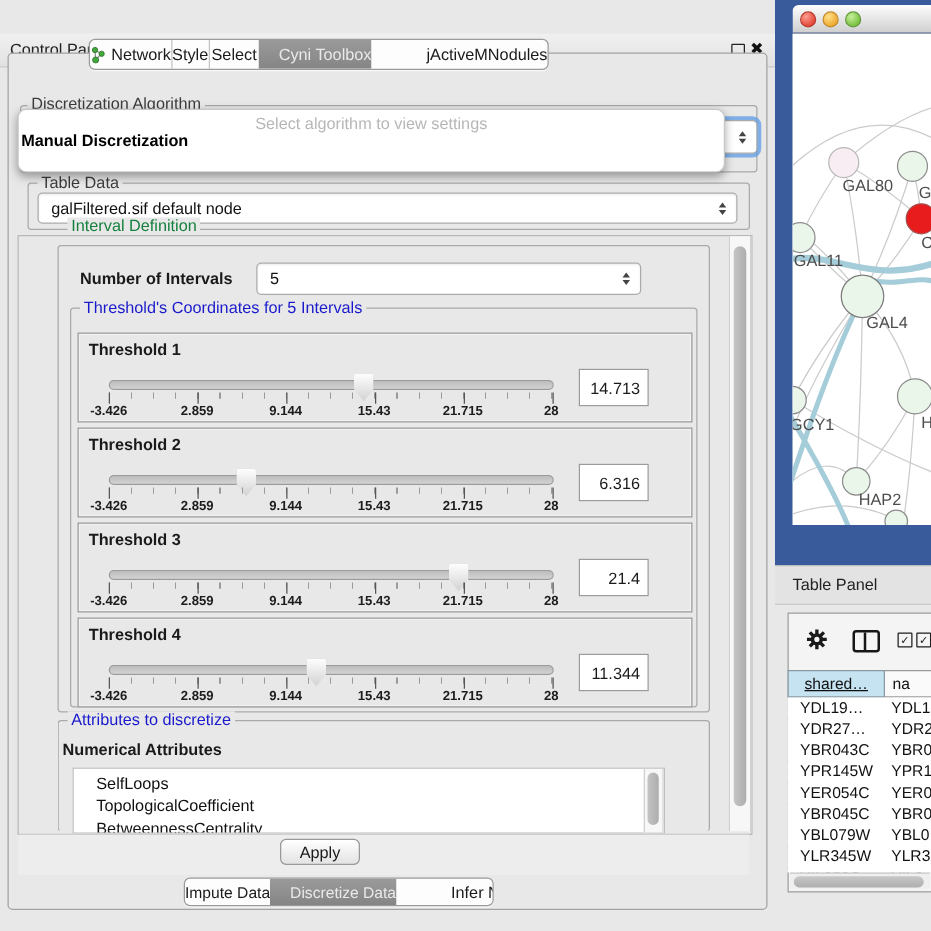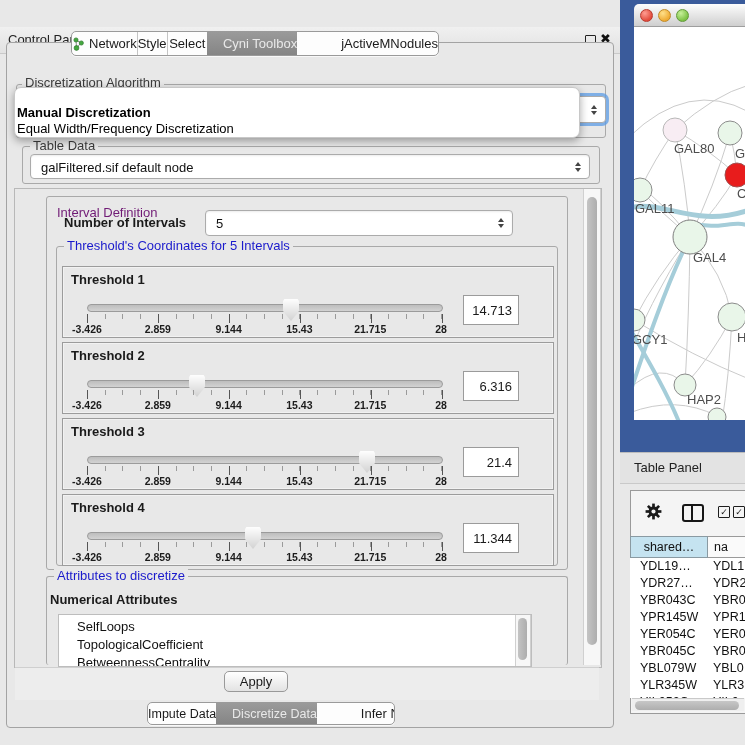--- a/index.html
+++ b/index.html
@@ -57,21 +57,21 @@
   
   .btn{background:linear-gradient(#ffffff,#e3e3e3);border:1px solid #999;border-radius:5px;font-size:13px;text-align:center;}
   
   .bluewin{left:620px;top:0;width:125px;height:452px;background:#3a5b9b;}
   .mactitle{left:634px;top:4px;width:111px;height:22px;background:linear-gradient(#fdfdfd,#cfcfcf);border-top-left-radius:5px;border-bottom:1px solid #9e9e9e;}
   .light{position:absolute;top:4.5px;width:13px;height:13px;border-radius:50%;}
   .canvas{left:634px;top:27px;width:111px;height:393px;background:#fff;overflow:hidden;}
   .tpbar{left:620px;top:452px;width:125px;height:30px;background:#e3e3e3;border-top:1px solid #bcbcbc;border-bottom:1px solid #c9c9c9;}
   .tpbar span{position:absolute;left:14px;top:7px;font-size:13px;color:#222;}
   .tcontainer{left:630px;top:490px;width:120px;height:222px;border:1px solid #9a9a9a;background:#f4f4f4;}
-  .hcell1{position:absolute;left:630px;top:536px;width:78px;height:22px;background:#c5e3f0;border:1px solid #8a9aa2;box-sizing:border-box;font-size:12.5px;text-align:center;line-height:21px;color:#111;}
+  .hcell1{position:absolute;left:630px;top:536px;width:78px;height:22px;background:#c5e3f0;border:1px solid #8a9aa2;box-sizing:border-box;font-size:12.5px;text-align:center;line-height:21px;color:#111;text-decoration:underline;}
   .hcell2{position:absolute;left:708px;top:536px;width:60px;height:22px;background:#fafafa;border:1px solid #9a9a9a;border-left:none;box-sizing:border-box;font-size:12.5px;line-height:21px;padding-left:6px;color:#111;}
   .trow{position:absolute;left:630px;width:115px;height:17px;background:#fff;font-size:12.5px;line-height:17px;color:#111;}
   .trow .c1{position:absolute;left:10px;white-space:nowrap;}
   .trow .c2{position:absolute;left:83px;white-space:nowrap;}
   .ckbx{width:10px;height:10px;border:1.6px solid #1d1d1d;border-radius:1px;font-size:9px;line-height:10px;text-align:center;font-weight:bold;color:#1d1d1d;}
   svg text{font-family:"Liberation Sans","DejaVu Sans",sans-serif;}
 </style>
 </head>
 <body>
 
@@ -129,21 +129,21 @@
         <i class="dn"></i>
       </span>
   </div>
 
   <div class="abs" style="left:14px;top:188px;width:586px;height:478px;border:1px solid #b8b8b8;background:#e8e8e8;"></div>
   <div class="abs sbtrack" style="left:583px;top:189px;width:16px;height:476px;">
     <div class="sbthumb" style="position:absolute;left:2.5px;top:8px;width:10px;height:448px;"></div>
   </div>
 
   <div class="abs group" style="left:46px;top:196px;width:520px;height:372px;"></div>
-  <span class="gtitle" style="left:54px;top:206px;color:#701a75;">Interval Definition</span>
+  <span class="gtitle" style="left:54px;top:174px;color:#15803d;">Interval Definition</span>
 
   <span class="abs" style="left:64px;top:215px;font-weight:bold;font-size:13px;">Number of Intervals</span>
   <div class="abs combo" style="left:205px;top:210px;width:306px;height:24px;">
     <span class="val">5</span>
     <span class="stepper">
         <i class="up"></i>
         <i class="dn"></i>
       </span>
   </div>
 
@@ -255,22 +255,22 @@
       </div>
     <div class="tab sel" style="width:90px;font-size:12.5px;">
         <span>Discretize Data</span>
       </div>
     <div class="tab aftersel" style="width:78px;font-size:13px;justify-content:flex-end;">
         <span>Infer Network</span>
       </div>
   </div>
 
   <div class="abs popup">
+    <div class="hint">Select algorithm to view settings</div>
     <div class="opt1">Manual Discretization</div>
-    <div class="opt2">Equal Width/Frequency Discretization</div>
   </div>
 
   <div class="abs bluewin"></div>
 
   <div class="abs mactitle">
     <span class="light" style="left:6px;background:radial-gradient(circle at 35% 30%,#ff9d92,#e24b3c 70%);border:1px solid #b93a2e;box-sizing:border-box;"></span>
     <span class="light" style="left:24px;background:radial-gradient(circle at 35% 30%,#ffe08a,#efab33 70%);border:1px solid #c08a27;box-sizing:border-box;"></span>
     <span class="light" style="left:42px;background:radial-gradient(circle at 35% 30%,#c7f09a,#7cc244 70%);border:1px solid #61993a;box-sizing:border-box;"></span>
   </div>
 

